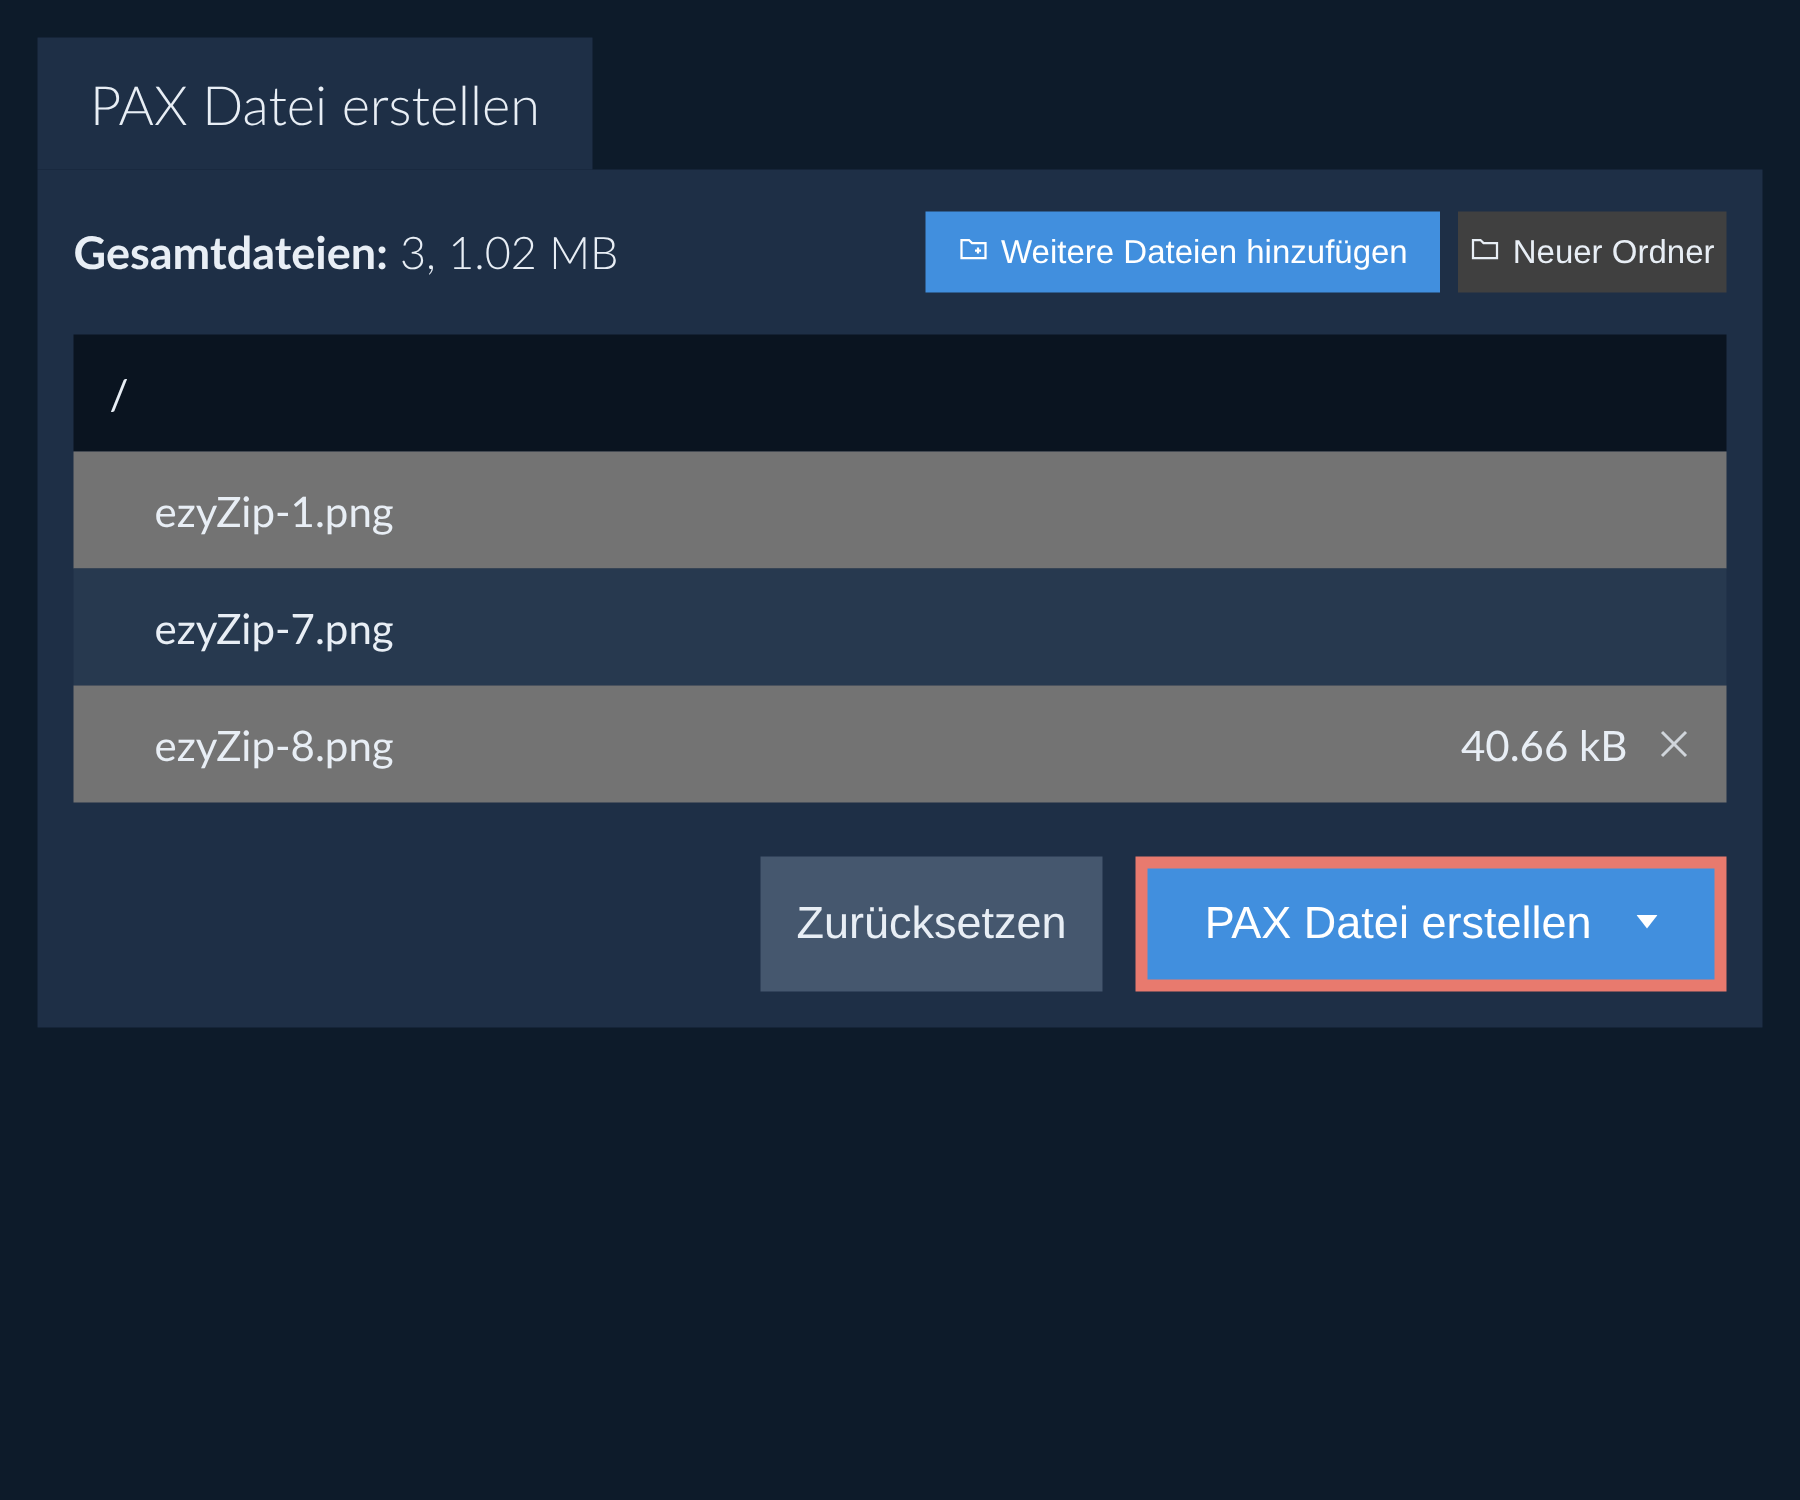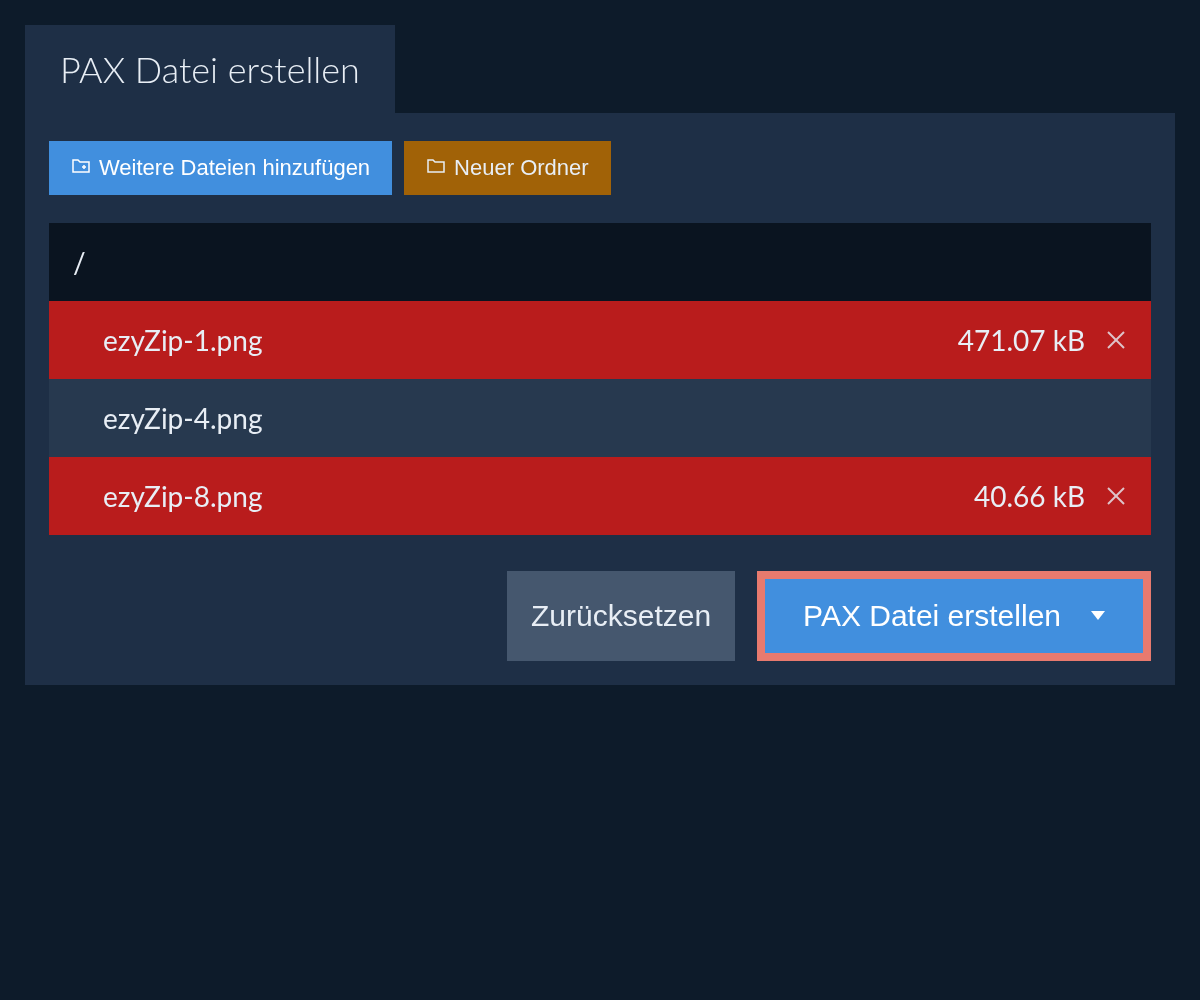--- a/index.html
+++ b/index.html
@@ -50,24 +50,24 @@
       border: none;
       padding: 14px 22px;
       font-size: 22px;
       cursor: pointer;
       display: flex;
       align-items: center;
       gap: 8px;
       justify-content: center;
     }
     .btn-folder {
-      background-color: #a16207;
-      color: #e8eef5;
-      border: none;
-      padding: 14px 22px;
+      background-color: #404040;
+      color: #e8eef5;
+      border: none;
+      padding: 14px 8px;
       font-size: 22px;
       cursor: pointer;
       display: flex;
       align-items: center;
       gap: 8px;
     }
     .icon {
       display: inline-block;
     }
     .file-list {
@@ -81,21 +81,21 @@
     }
     .file-row {
       display: flex;
       align-items: center;
       justify-content: space-between;
       padding: 22px 24px 22px 54px;
       color: #e8eef5;
       font-size: 28px;
     }
     .file-row.odd {
-      background-color: #b91c1c;
+      background-color: #737373;
     }
     .file-row.even {
       background-color: #27394f;
     }
     .file-name {
       flex: 1;
     }
     .file-right {
       display: flex;
       align-items: center;
@@ -145,20 +145,24 @@
 
 
 
 <div class="tab">
   <span>PAX Datei erstellen</span>
 </div>
 
 <div class="panel">
 
   <div class="header-row">
+    <div class="total-label">
+      <span class="bold">Gesamtdateien:</span>
+      <span>3, 1.02 MB</span>
+    </div>
     <div class="header-buttons">
       <button class="btn-add">
         <span class="icon">
           <svg width="20" height="18" viewBox="0 0 20 18" fill="none" stroke="#fff" stroke-width="1.5">
             <path d="M2 3 L7 3 L9 5 L18 5 L18 15 L2 15 Z"></path>
             <line x1="13" y1="8" x2="13" y2="12"></line>
             <line x1="11" y1="10" x2="15" y2="10"></line>
           </svg>
         </span>
         <span>Weitere Dateien hinzufügen</span>
@@ -174,33 +178,24 @@
     </div>
   </div>
 
   <div class="file-list">
     <div class="path-row">
       <span>/</span>
     </div>
 
     <div class="file-row odd">
       <span class="file-name">ezyZip-1.png</span>
-      <div class="file-right">
-        <span class="file-size">471.07 kB</span>
-        <span class="remove-icon">
-          <svg width="22" height="22" viewBox="0 0 22 22" stroke="#e8eef5" stroke-width="2">
-            <line x1="3" y1="3" x2="19" y2="19"></line>
-            <line x1="19" y1="3" x2="3" y2="19"></line>
-          </svg>
-        </span>
-      </div>
     </div>
 
     <div class="file-row even">
-      <span class="file-name">ezyZip-4.png</span>
+      <span class="file-name">ezyZip-7.png</span>
     </div>
 
     <div class="file-row odd">
       <span class="file-name">ezyZip-8.png</span>
       <div class="file-right">
         <span class="file-size">40.66 kB</span>
         <span class="remove-icon">
           <svg width="22" height="22" viewBox="0 0 22 22" stroke="#e8eef5" stroke-width="2">
             <line x1="3" y1="3" x2="19" y2="19"></line>
             <line x1="19" y1="3" x2="3" y2="19"></line>

